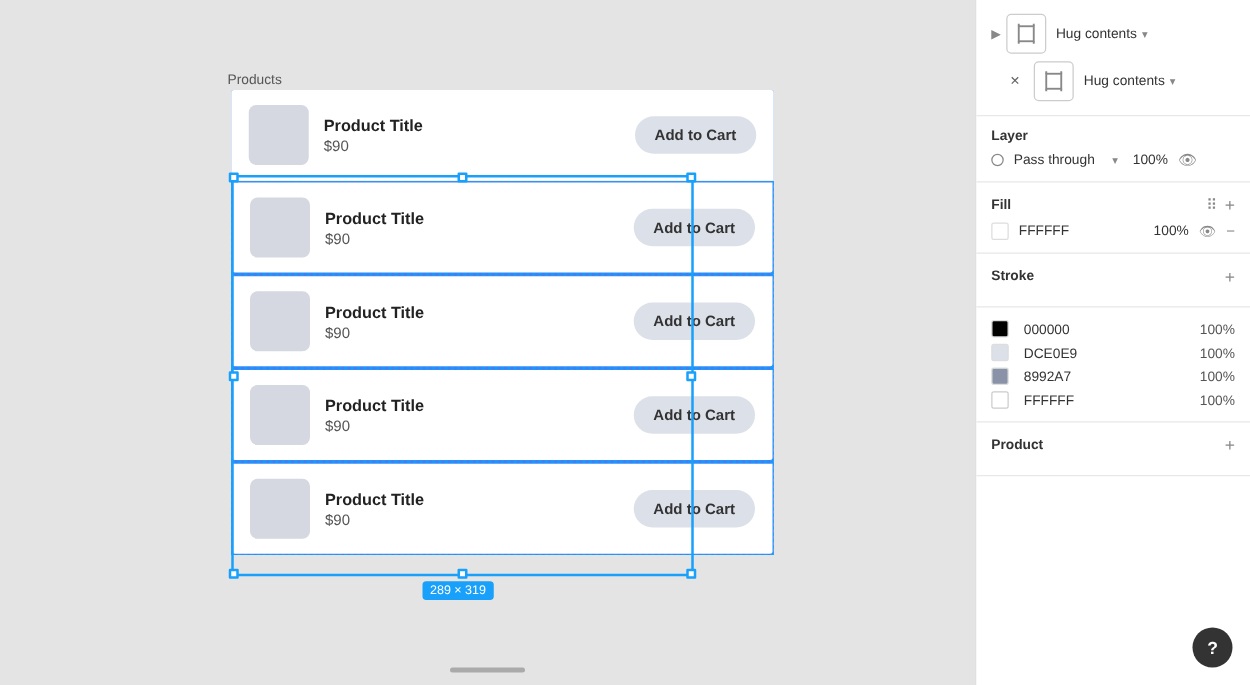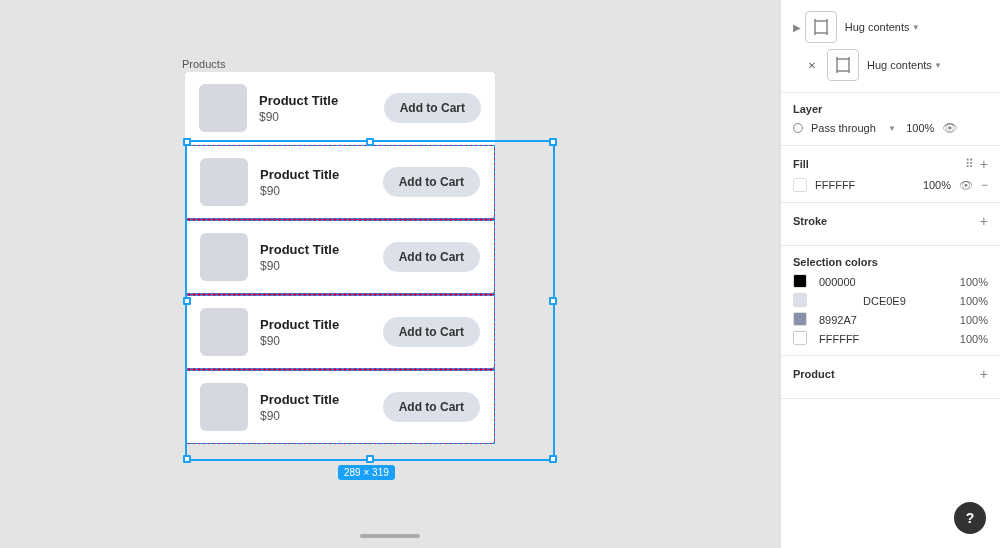--- a/index.html
+++ b/index.html
@@ -28,22 +28,22 @@
       left: 182px;
       font-size: 11px;
       color: #555;
       font-weight: 400;
     }
 
     .products-frame {
       position: absolute;
       top: 72px;
       left: 185px;
-      width: 310px;
-      background: #be185d;
+      width: 434px;
+      background: #3b82f6;
       border-radius: 2px;
       padding: 0;
     }
 
     
     .product-row {
       display: flex;
       align-items: center;
       padding: 12px 14px;
       border-bottom: 1px solid #f0f0f0;
@@ -511,34 +511,31 @@
   </div>
 
   <div class="panel-section">
     <div class="section-header">
       <span class="section-title">Stroke</span>
       <span class="section-add">+</span>
     </div>
   </div>
 
   <div class="panel-section">
-    <div class="section-header">
-      <span class="section-title">Selection colors</span>
-    </div>
     <div>
 
       <div class="color-item">
         <div class="color-swatch-sq" style="background:#000000;"></div>
         <span style="flex:1; font-size:11px;">000000</span>
         <span style="font-size:11px; color:#555;">100%</span>
       </div>
 
       <div class="color-item">
         <div class="color-swatch-sq" style="background:#DCE0E9;"></div>
-        <span style="flex:1; font-size:11px;margin-left:44px;">DCE0E9</span>
+        <span style="flex:1; font-size:11px;">DCE0E9</span>
         <span style="font-size:11px; color:#555;">100%</span>
       </div>
 
       <div class="color-item">
         <div class="color-swatch-sq" style="background:#8992A7;"></div>
         <span style="flex:1; font-size:11px;">8992A7</span>
         <span style="font-size:11px; color:#555;">100%</span>
       </div>
 
       <div class="color-item">

